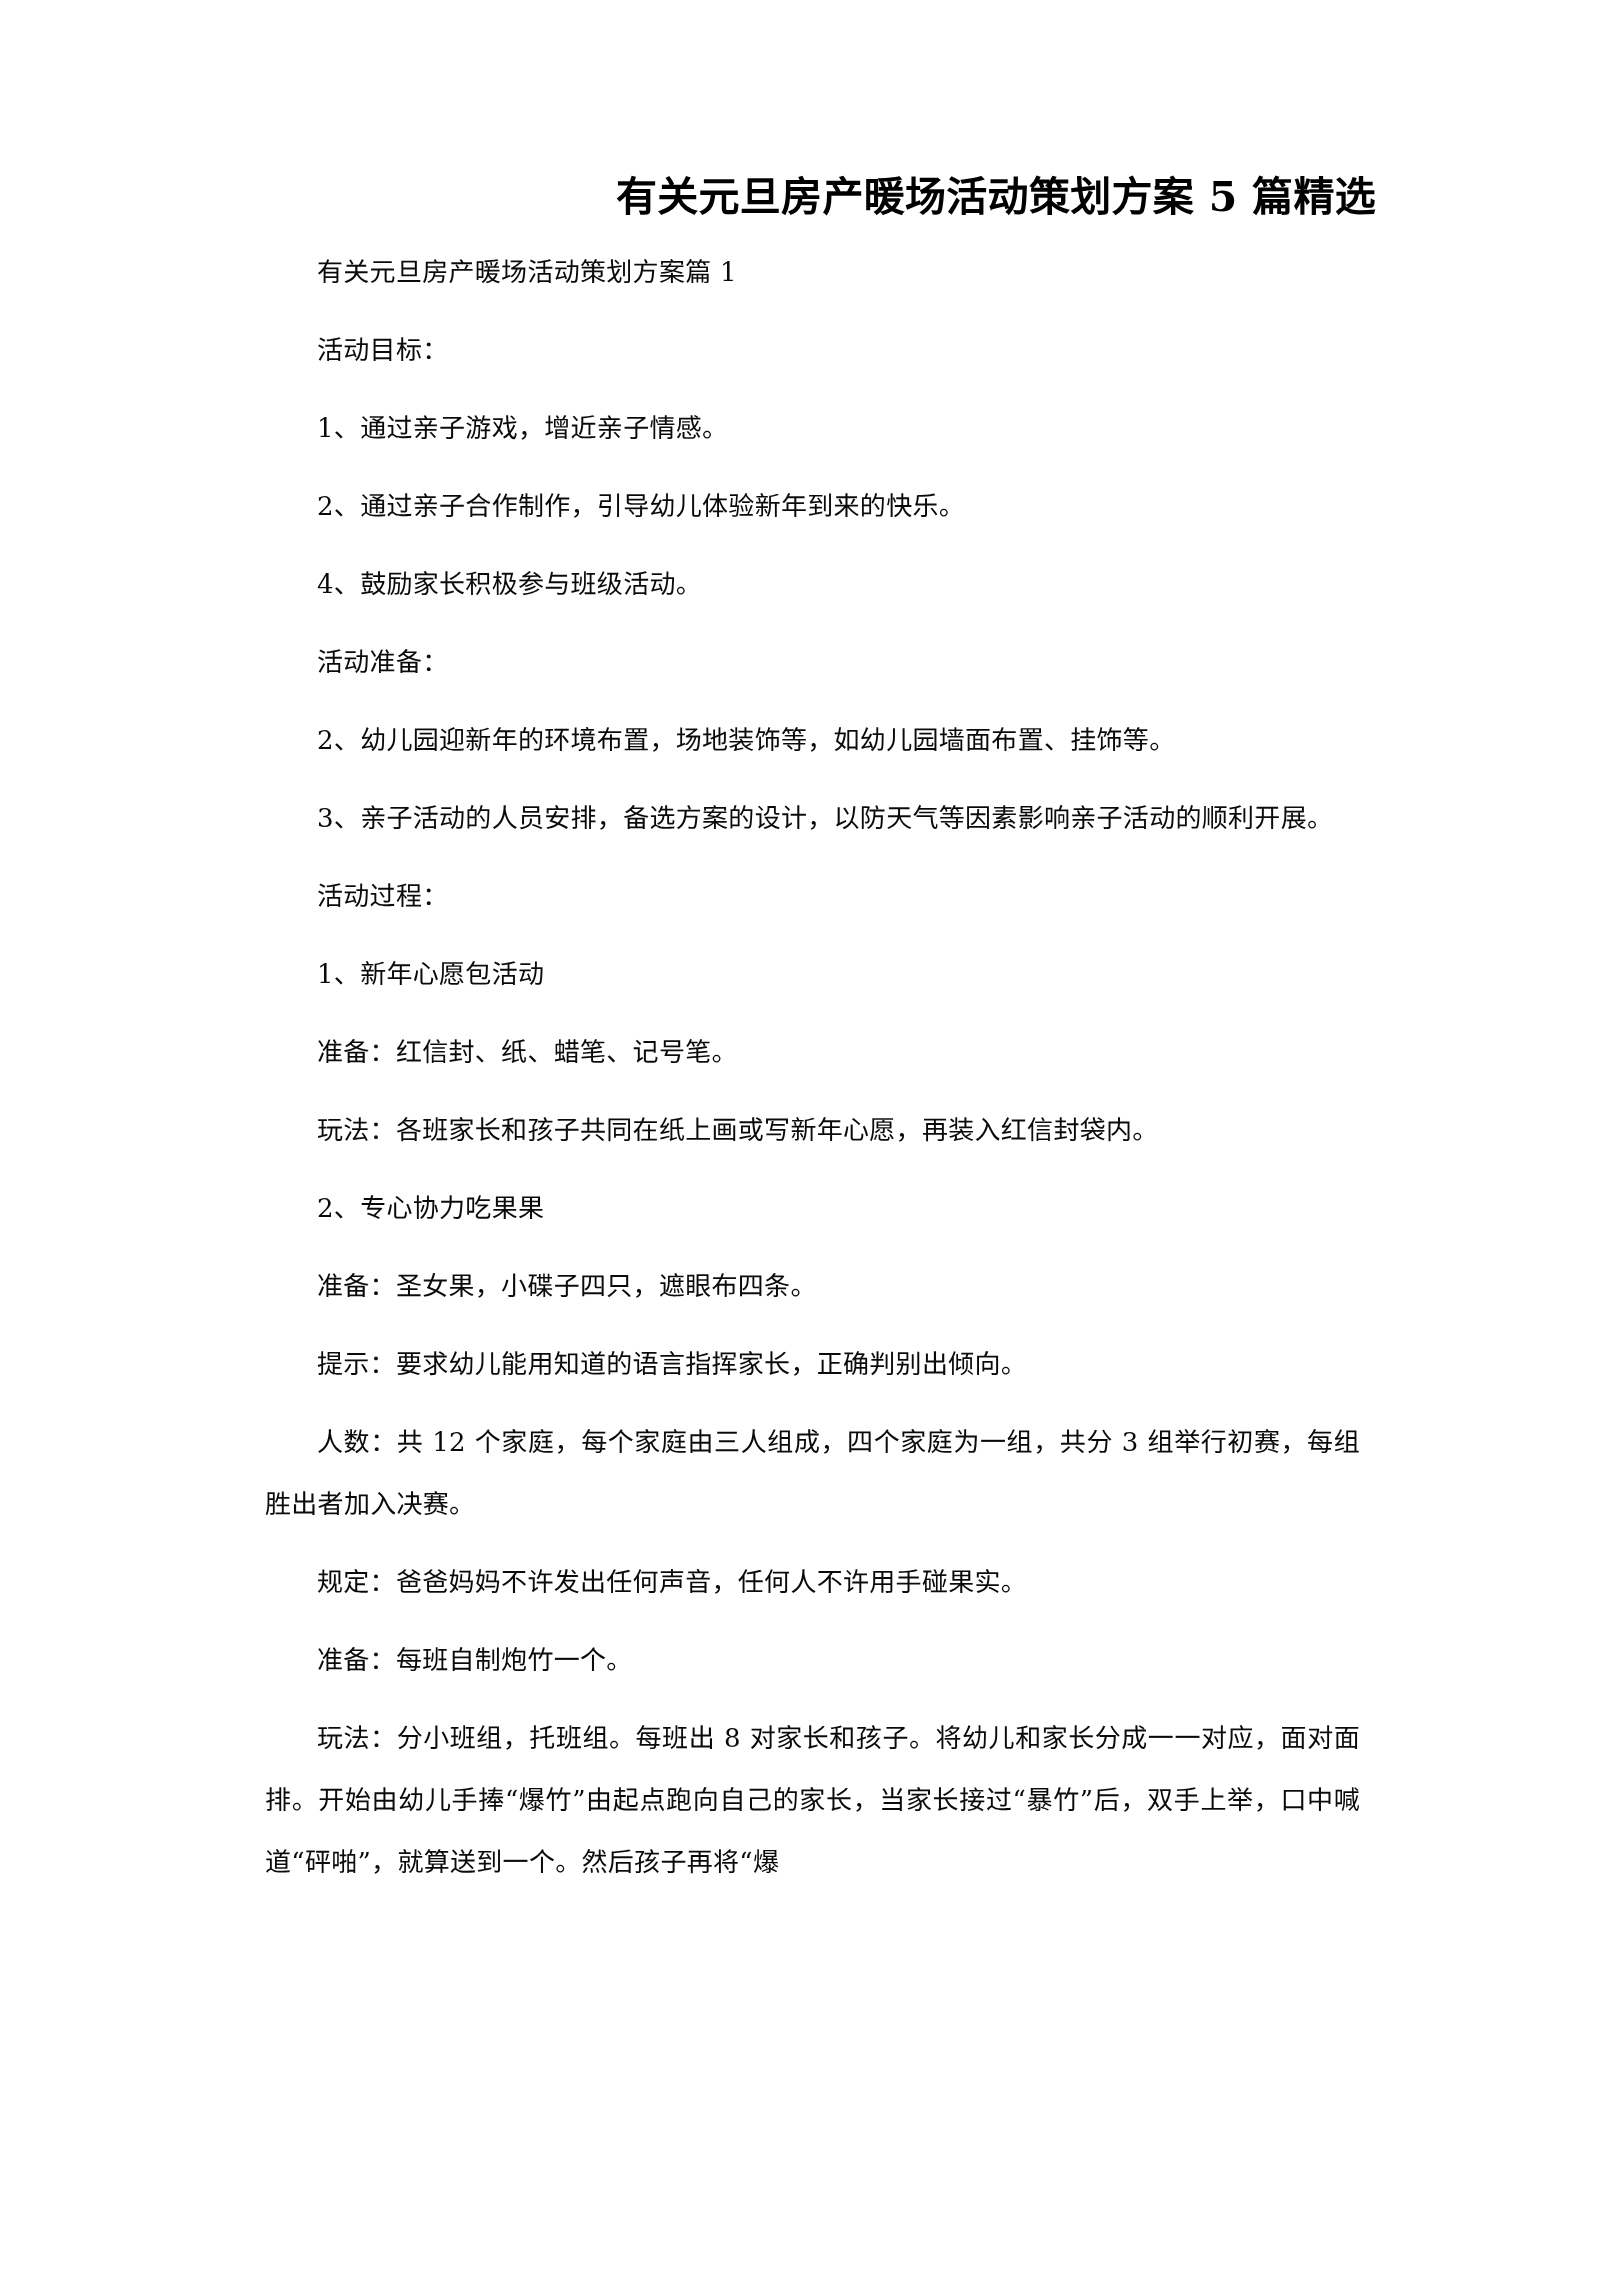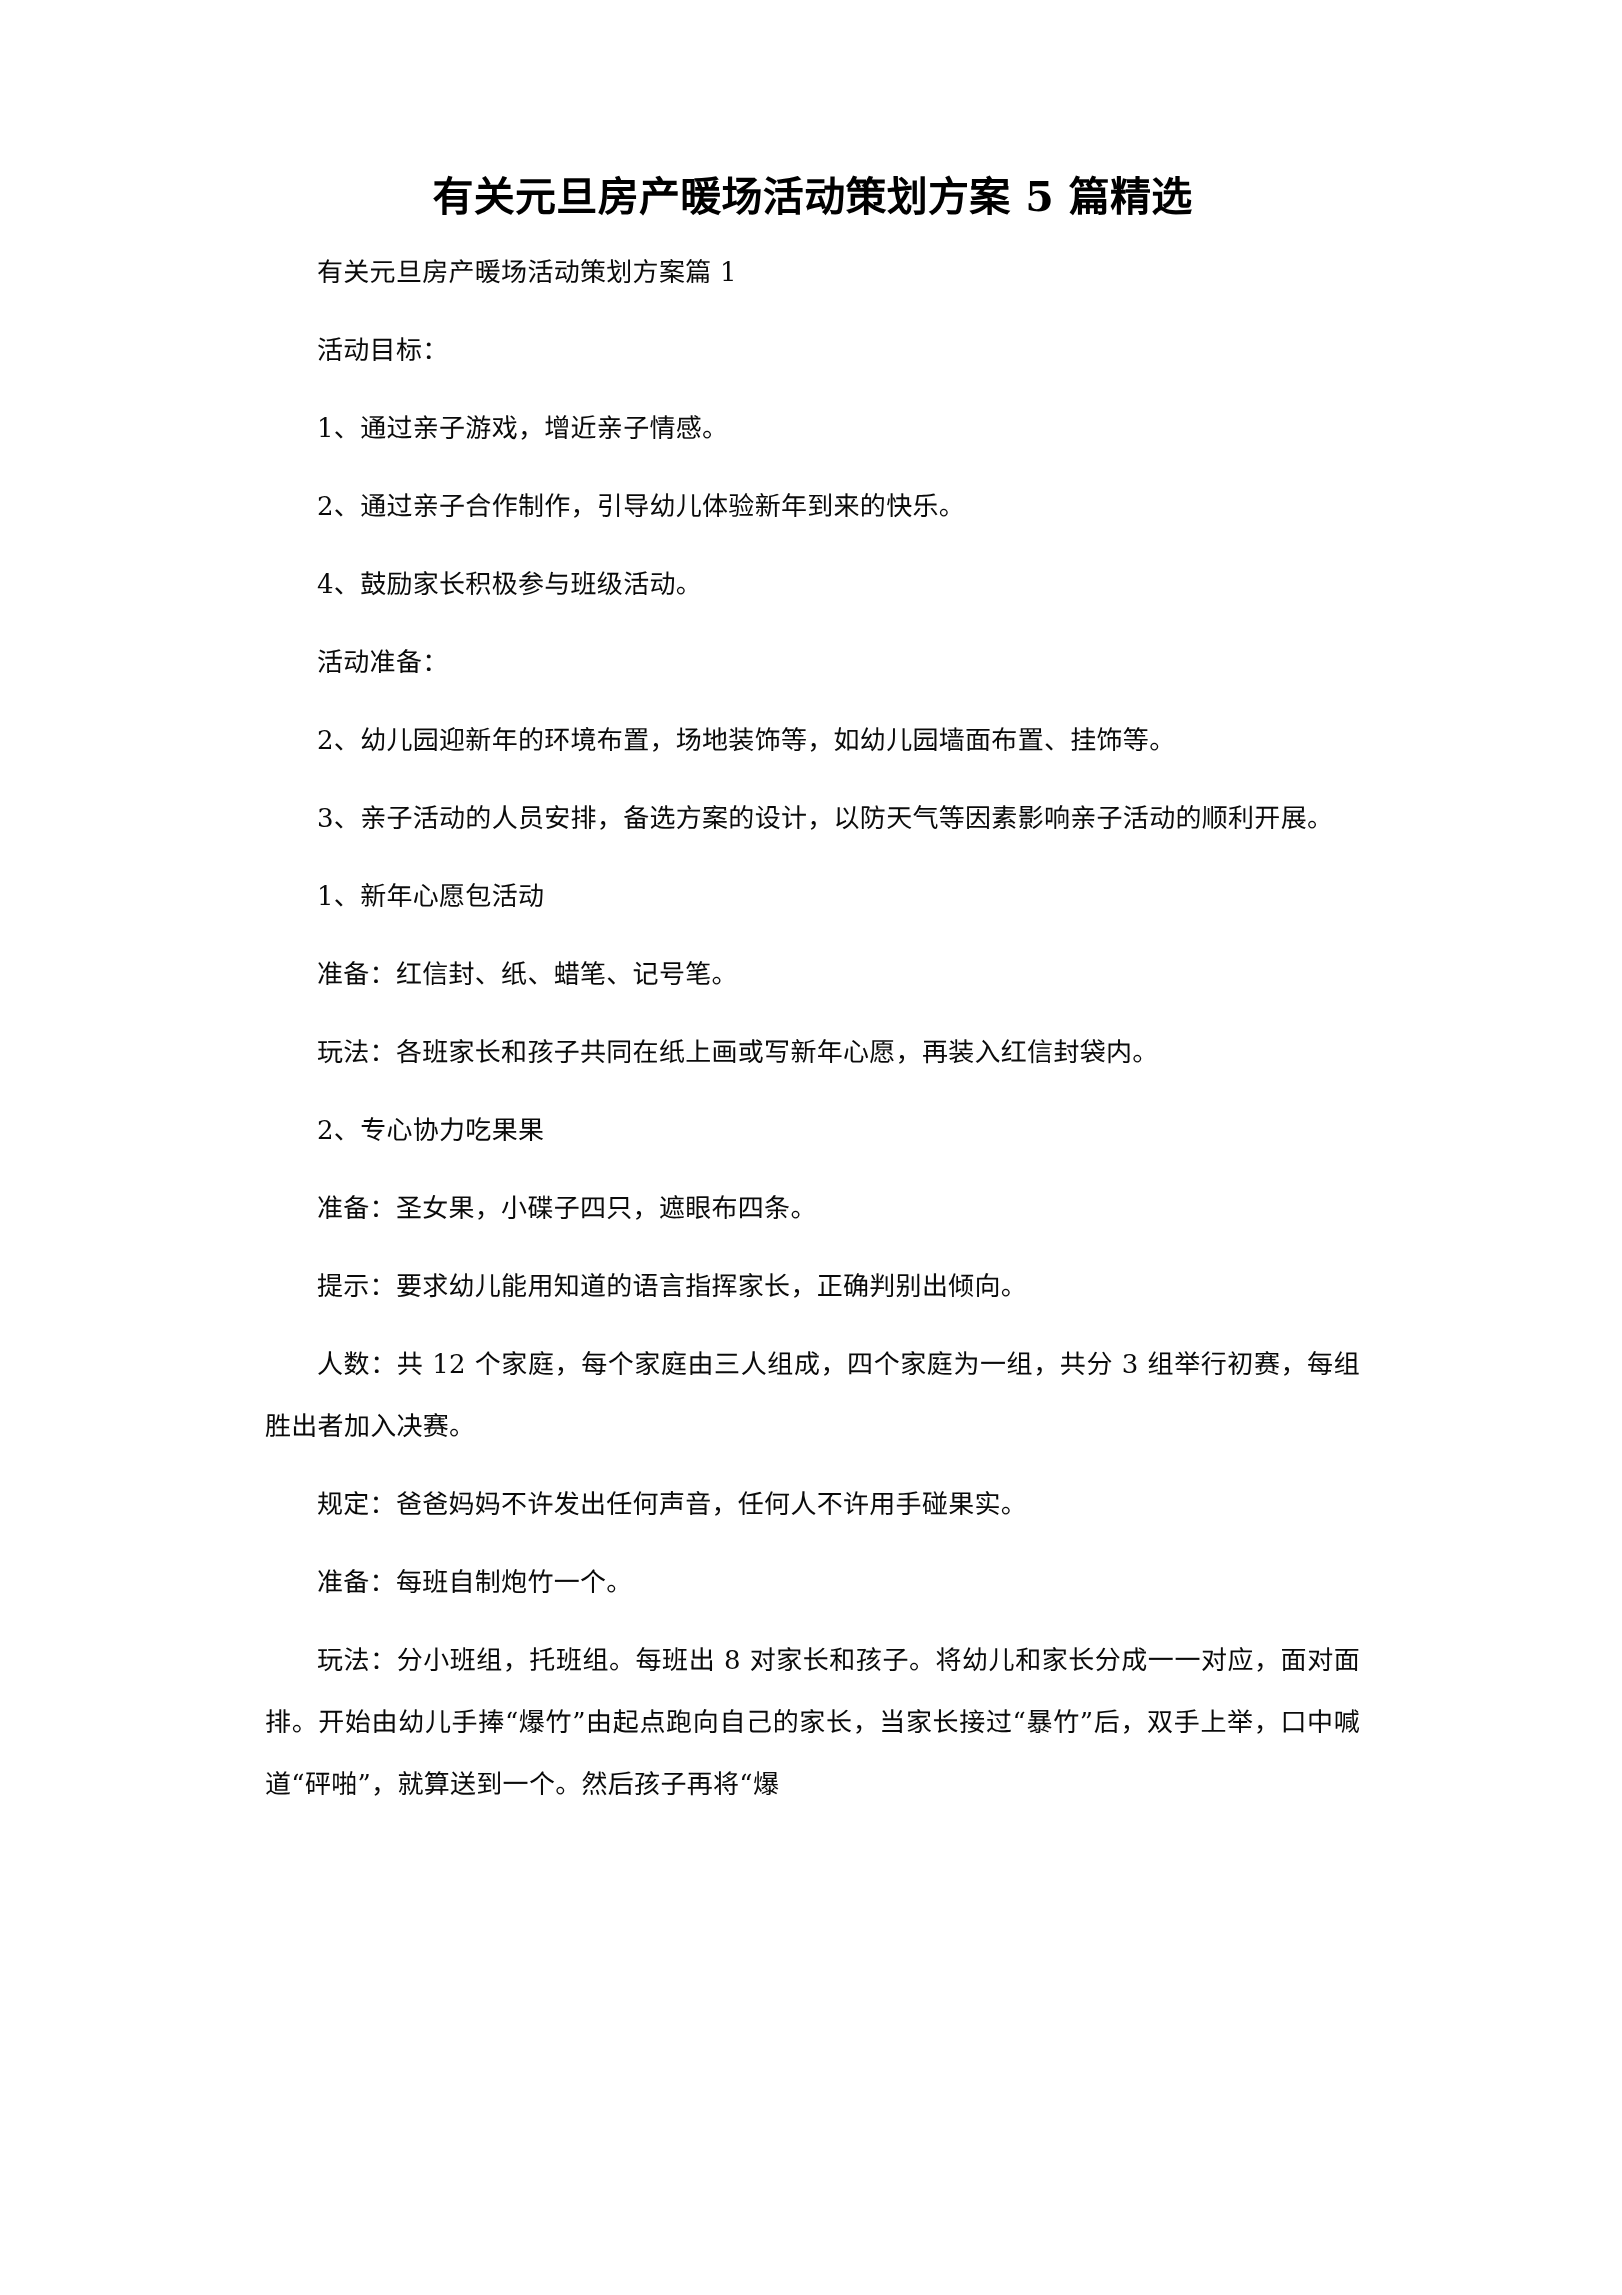--- a/index.html
+++ b/index.html
@@ -24,21 +24,21 @@
     top: 170px;
     width: 1127px;
   }
 
   .doc-title {
     font-family: "DejaVu Serif", "Liberation Serif", serif;
     font-weight: 700;
     font-size: 41px;
     line-height: 1.35;
     color: #000000;
-    text-align: center;
+    text-align: right;
     letter-spacing: 0.3px;
     margin: 0 0 11.8px 0;
     white-space: nowrap;
   }
 
   .para {
     font-family: "DejaVu Serif", "Liberation Serif", serif;
     font-weight: 400;
     font-size: 26px;
     line-height: 62px;
@@ -75,20 +75,21 @@
 
     <p class="para">4、鼓励家长积极参与班级活动。</p>
 
     <p class="para">活动准备：</p>
 
 
     <p class="para">2、幼儿园迎新年的环境布置，场地装饰等，如幼儿园墙面布置、挂饰等。</p>
 
     <p class="para">3、亲子活动的人员安排，备选方案的设计，以防天气等因素影响亲子活动的顺利开展。</p>
 
+    <p class="para">活动过程：</p>
 
     <p class="para">1、新年心愿包活动</p>
 
     <p class="para">准备：红信封、纸、蜡笔、记号笔。</p>
 
     <p class="para">玩法：各班家长和孩子共同在纸上画或写新年心愿，再装入红信封袋内。</p>
 
     <p class="para">2、专心协力吃果果</p>
 
     <p class="para">准备：圣女果，小碟子四只，遮眼布四条。</p>

